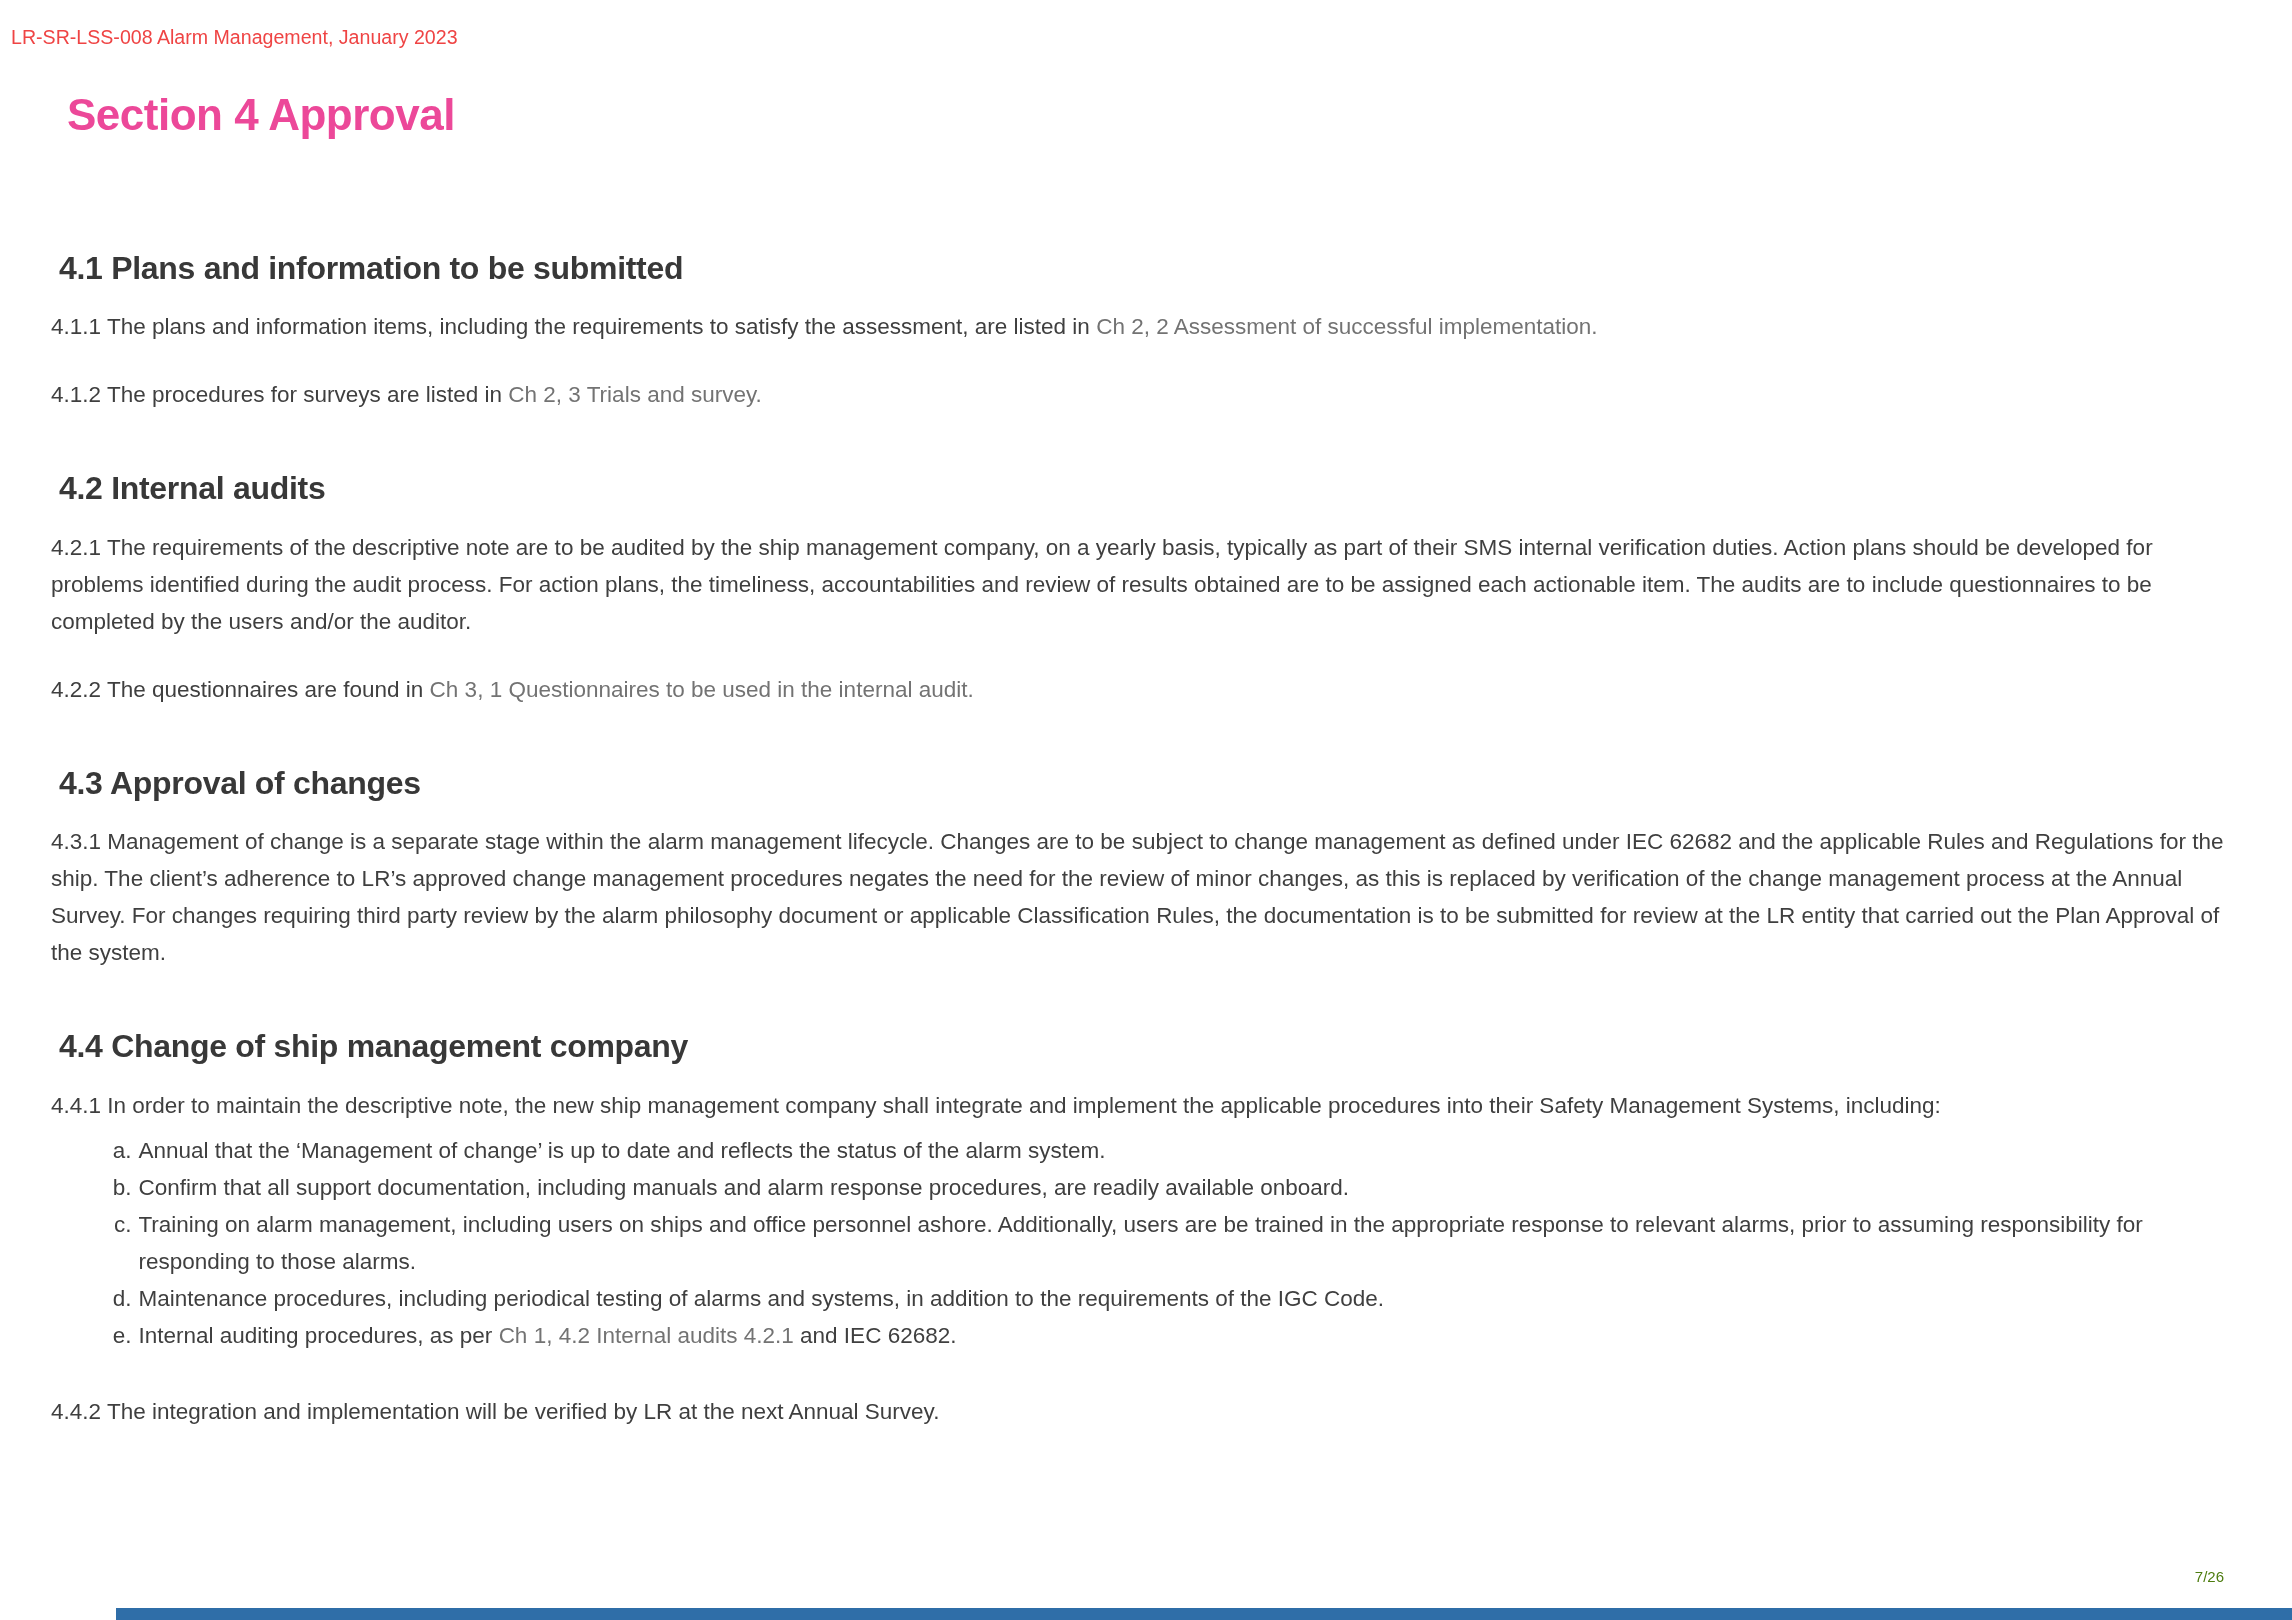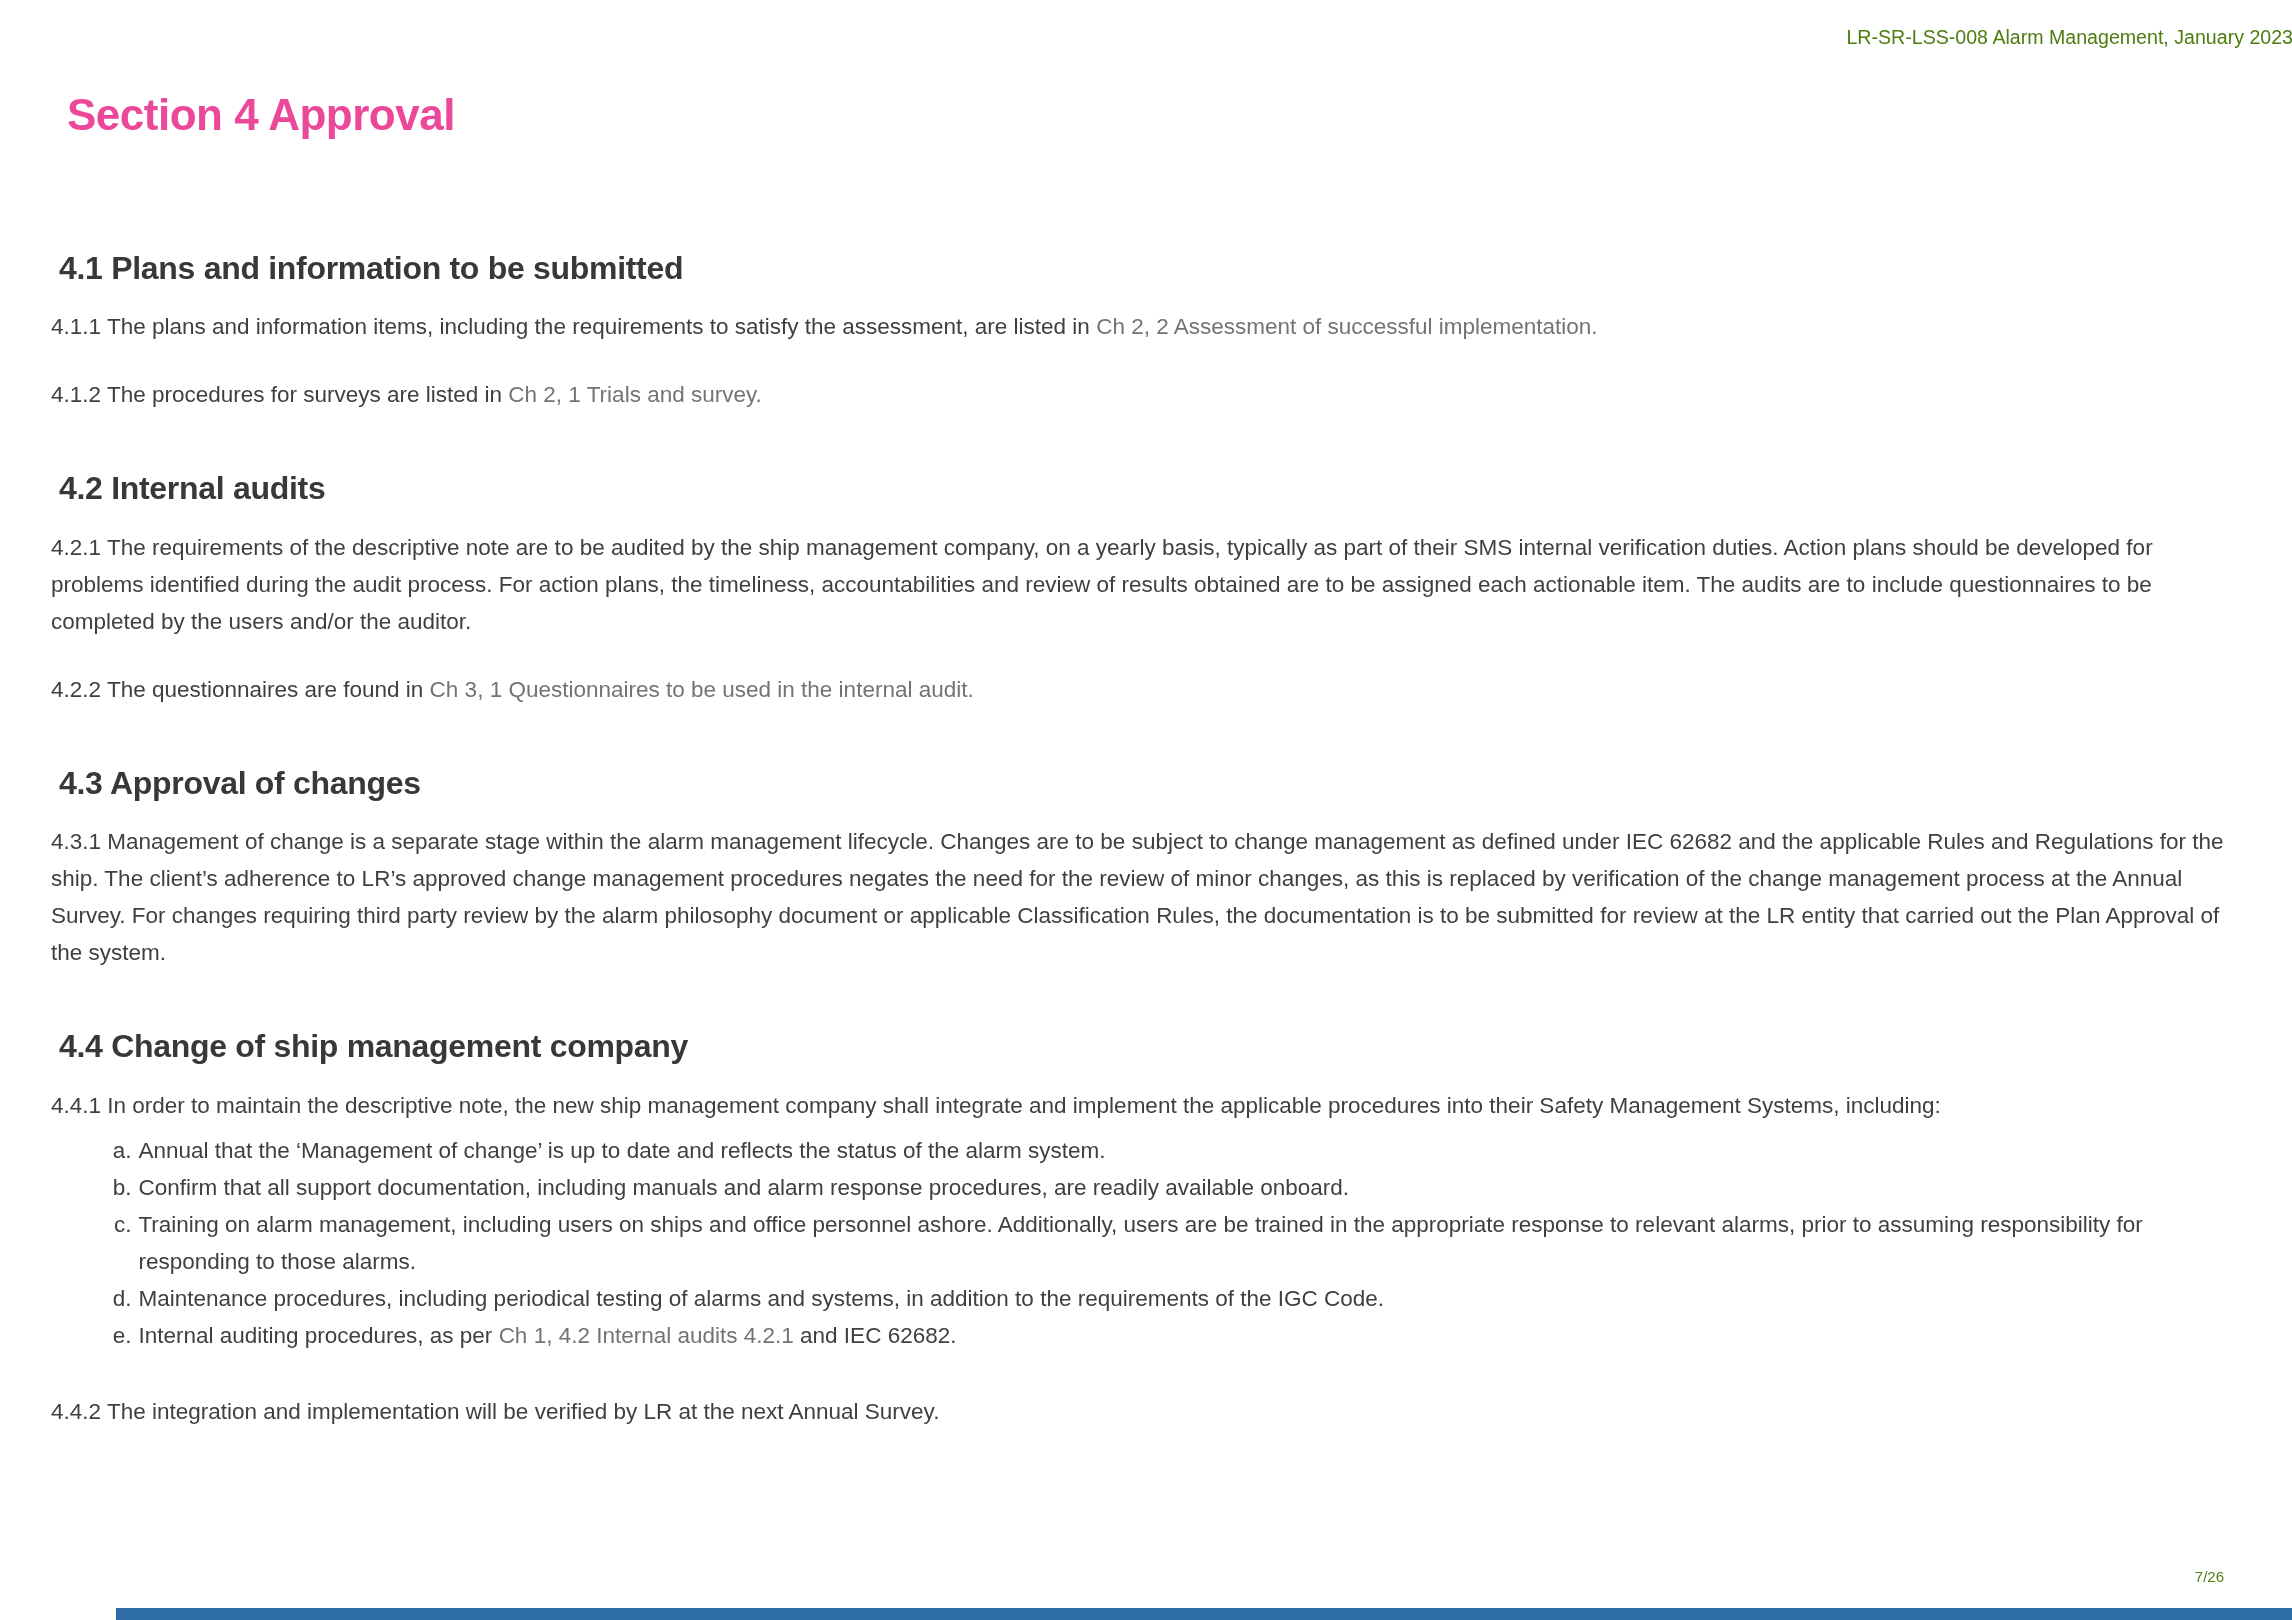--- a/index.html
+++ b/index.html
@@ -7,23 +7,23 @@
     position: relative;
     width: 2293px;
     height: 1620px;
     background: #ffffff;
     font-family: "Liberation Sans", sans-serif;
     color: #3f3f3f;
     overflow: hidden;
   }
   .doc-header {
     padding-top: 25.5px;
-    text-align: right;
+    text-align: left;
     font-size: 19.6px;
-    color: #4d7c0f;
+    color: #ef4444;
     margin-left: 11px;
   }
   .doc-title {
     margin: 41px 0 0 67px;
     font-size: 44px;
     font-weight: bold;
     color: #ec4899;
     letter-spacing: -0.5px;
   }
   .content { margin: 0 47px 0 51px; }
@@ -81,21 +81,21 @@
   <div class="doc-header">LR-SR-LSS-008 Alarm Management, January 2023</div>
 
   <h1 class="doc-title">Section 4 Approval</h1>
 
   <div class="content">
 
     <h2 class="sec first">4.1 Plans and information to be submitted</h2>
 
     <p><span>4.1.1 The plans and information items, including the requirements to satisfy the assessment, are listed in </span><a href="#" class="doc-link">Ch 2, 2 Assessment of successful implementation.</a></p>
 
-    <p><span>4.1.2 The procedures for surveys are listed in </span><a href="#" class="doc-link">Ch 2, 1 Trials and survey.</a></p>
+    <p><span>4.1.2 The procedures for surveys are listed in </span><a href="#" class="doc-link">Ch 2, 3 Trials and survey.</a></p>
 
     <h2 class="sec">4.2 Internal audits</h2>
 
     <p><span>4.2.1 The requirements of the descriptive note are to be audited by the ship management company, on a yearly basis, typically as part of their SMS internal verification duties. Action plans should be developed for problems identified during the audit process. For action plans, the timeliness, accountabilities and review of results obtained are to be assigned each actionable item. The audits are to include questionnaires to be completed by the users and/or the auditor.</span></p>
 
     <p><span>4.2.2 The questionnaires are found in </span><a href="#" class="doc-link">Ch 3, 1 Questionnaires to be used in the internal audit.</a></p>
 
     <h2 class="sec">4.3 Approval of changes</h2>
 
     <p><span>4.3.1 Management of change is a separate stage within the alarm management lifecycle. Changes are to be subject to change management as defined under IEC 62682 and the applicable Rules and Regulations for the ship. The client’s adherence to LR’s approved change management procedures negates the need for the review of minor changes, as this is replaced by verification of the change management process at the Annual Survey. For changes requiring third party review by the alarm philosophy document or applicable Classification Rules, the documentation is to be submitted for review at the LR entity that carried out the Plan Approval of the system.</span></p>

